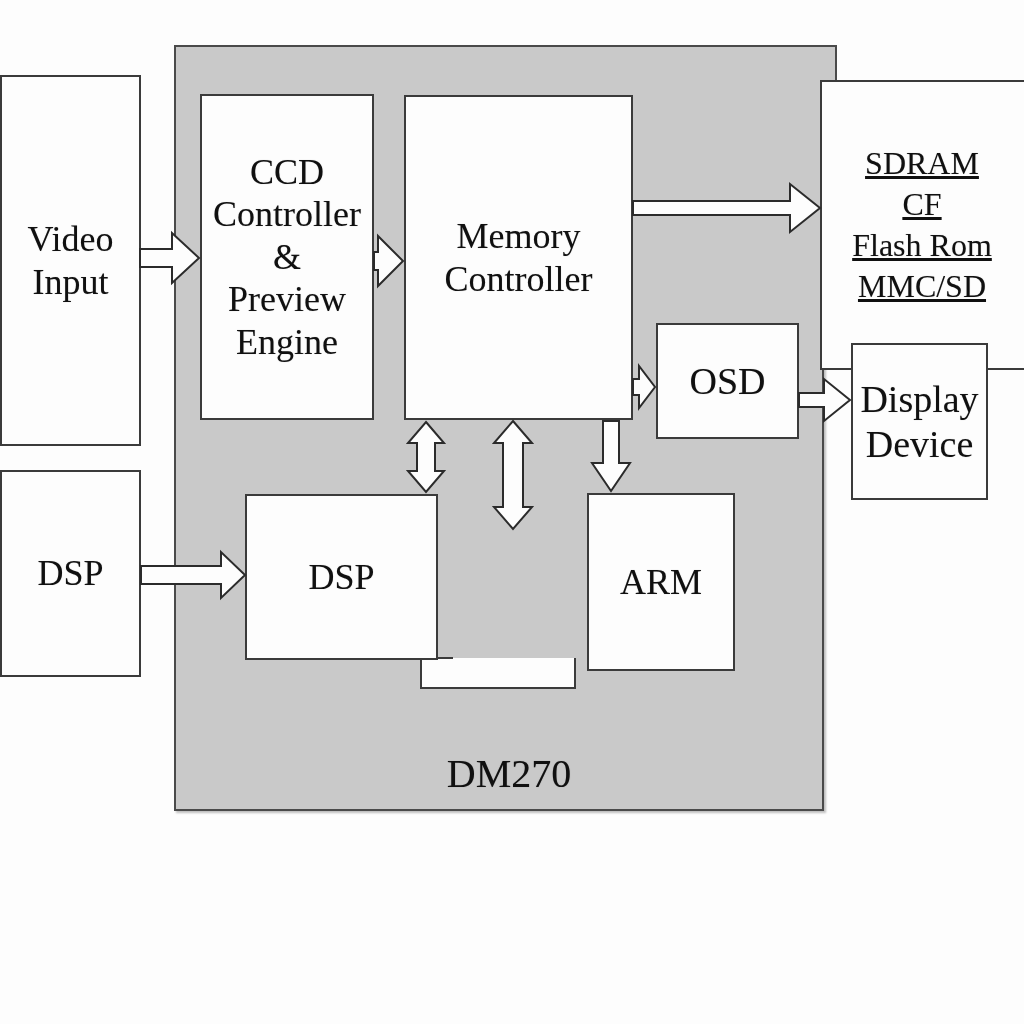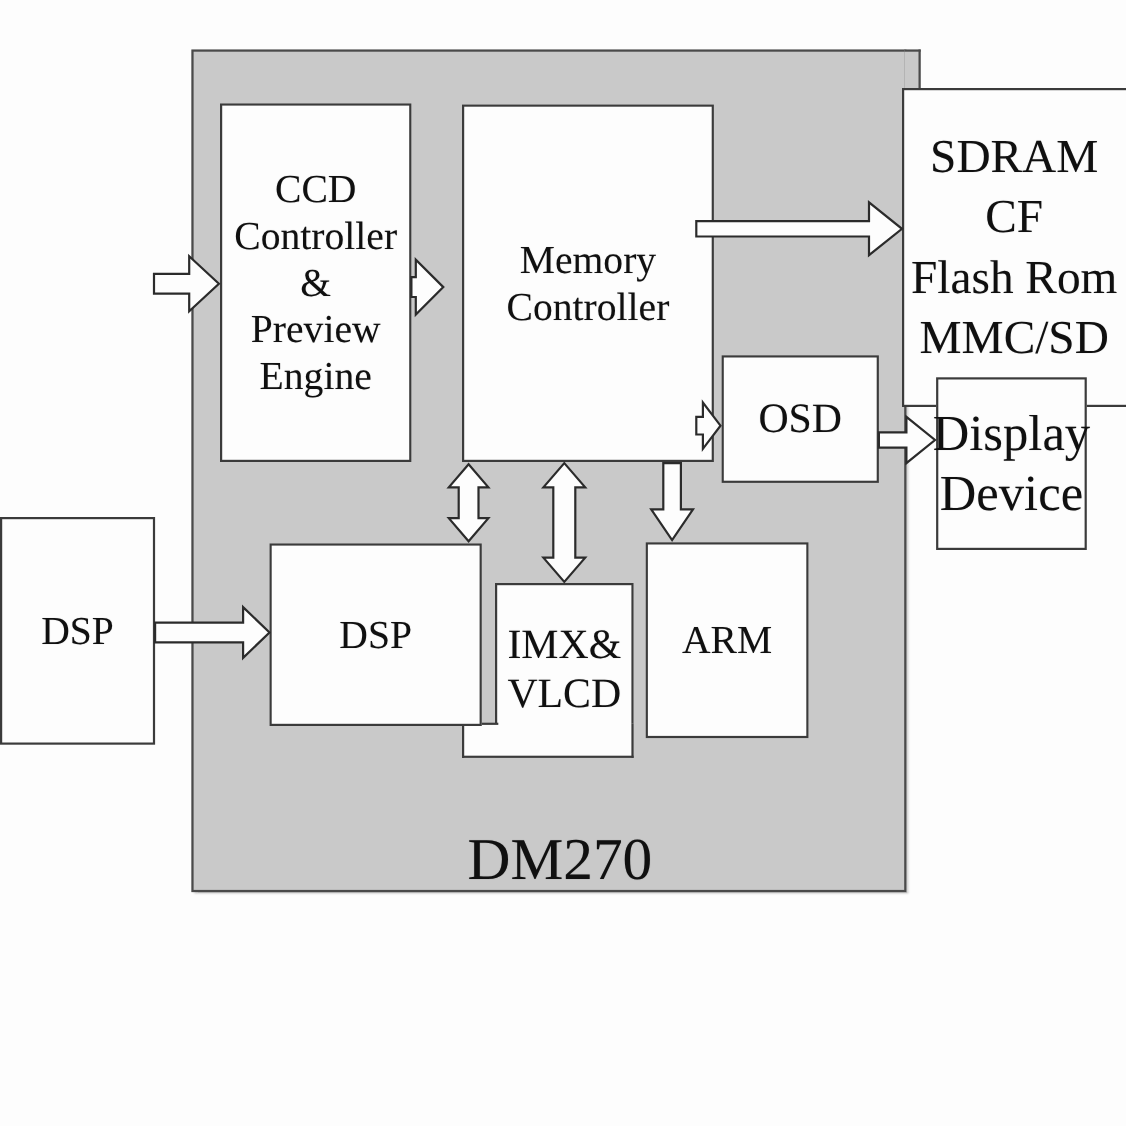--- a/index.html
+++ b/index.html
@@ -24,51 +24,55 @@
     box-sizing:border-box;display:flex;align-items:center;justify-content:center;
     z-index:2;
   }
   .box .lbl{
     white-space:pre-line;text-align:center;font-size:36px;line-height:1.18;
     text-shadow:0 0 1px rgba(0,0,0,0.25);
   }
   .b-video   {left:0px;   top:75px;  width:141px; height:371px;}
   .b-dspext  {left:0px;   top:470px; width:141px; height:207px;}
   .b-ccd     {left:200px; top:94px;  width:174px; height:326px;}
-  .b-memory  {left:404px; top:95px;  width:229px; height:325px;margin-left:16px;}
+  .b-memory  {left:404px; top:95px;  width:229px; height:325px;}
   .b-osd     {left:656px; top:323px; width:143px; height:116px;}
   .b-osd .lbl{font-size:38px;}
   .b-sdram   {left:820px; top:80px;  width:220px; height:290px; z-index:1;}
-  .b-sdram .lbl{font-size:43px;line-height:1.28;margin-right:16px;}
+  .b-sdram .lbl{font-size:32px;line-height:1.28;margin-right:16px;text-decoration:underline;}
   .b-display {left:851px; top:343px; width:137px; height:157px; z-index:3;}
-  .b-display .lbl{font-size:46px;}
+  .b-display .lbl{font-size:38px;}
   .b-dspint  {left:245px; top:494px; width:193px; height:166px; z-index:6;}
   .b-imx     {left:450px; top:530px; width:126px; height:159px; z-index:3;}
   .b-imx .lbl{font-size:38px;align-self:flex-start;margin-top:32px;}
   .b-imxfoot {left:420px; top:658px; width:156px; height:31px; border-top:none; z-index:4;}
   .imx-notch {position:absolute;left:420px;top:657px;width:33px;height:2px;background:#3b3b3b;z-index:5;}
   .chip-label{
     position:absolute;left:186px;top:750px;width:646px;text-align:center;
-    font-size:54px;z-index:2;text-shadow:0 0 1px rgba(0,0,0,0.3);
+    font-size:40px;z-index:2;text-shadow:0 0 1px rgba(0,0,0,0.3);
   }
   .caption{
     position:absolute;left:0px;top:832px;width:1024px;text-align:center;
     font-size:44px;text-shadow:0 0 1px rgba(0,0,0,0.3);
   }
   svg.arrows{position:absolute;left:0;top:0;z-index:8;pointer-events:none;}
   svg.arrows polygon{fill:#fdfdfd;stroke:#2b2b2b;stroke-width:2;stroke-linejoin:miter;}
 </style>
 </head>
 <body>
 
 <div id="canvas">
 
   <div class="chip"></div>
   <div class="chip-tab"></div>
 
+  <div class="box b-video">
+    <span class="lbl">Video
+Input</span>
+  </div>
 
   <div class="box b-dspext">
     <span class="lbl">DSP</span>
   </div>
 
   <div class="box b-ccd">
     <span class="lbl">CCD
 Controller
 &amp;
 Preview
@@ -89,24 +93,20 @@
 CF
 Flash Rom
 MMC/SD</span>
   </div>
 
   <div class="box b-display">
     <span class="lbl">Display
 Device</span>
   </div>
 
-  <div class="box b-imx">
-    <span class="lbl">IMX&amp;
-VLCD</span>
-  </div>
   <div class="box b-imxfoot"></div>
   <div class="imx-notch"></div>
 
   <div class="box b-dspint">
     <span class="lbl">DSP</span>
   </div>
 
   <div class="box" style="left:587px;top:493px;width:148px;height:178px;">
     <span class="lbl">ARM</span>
   </div>

